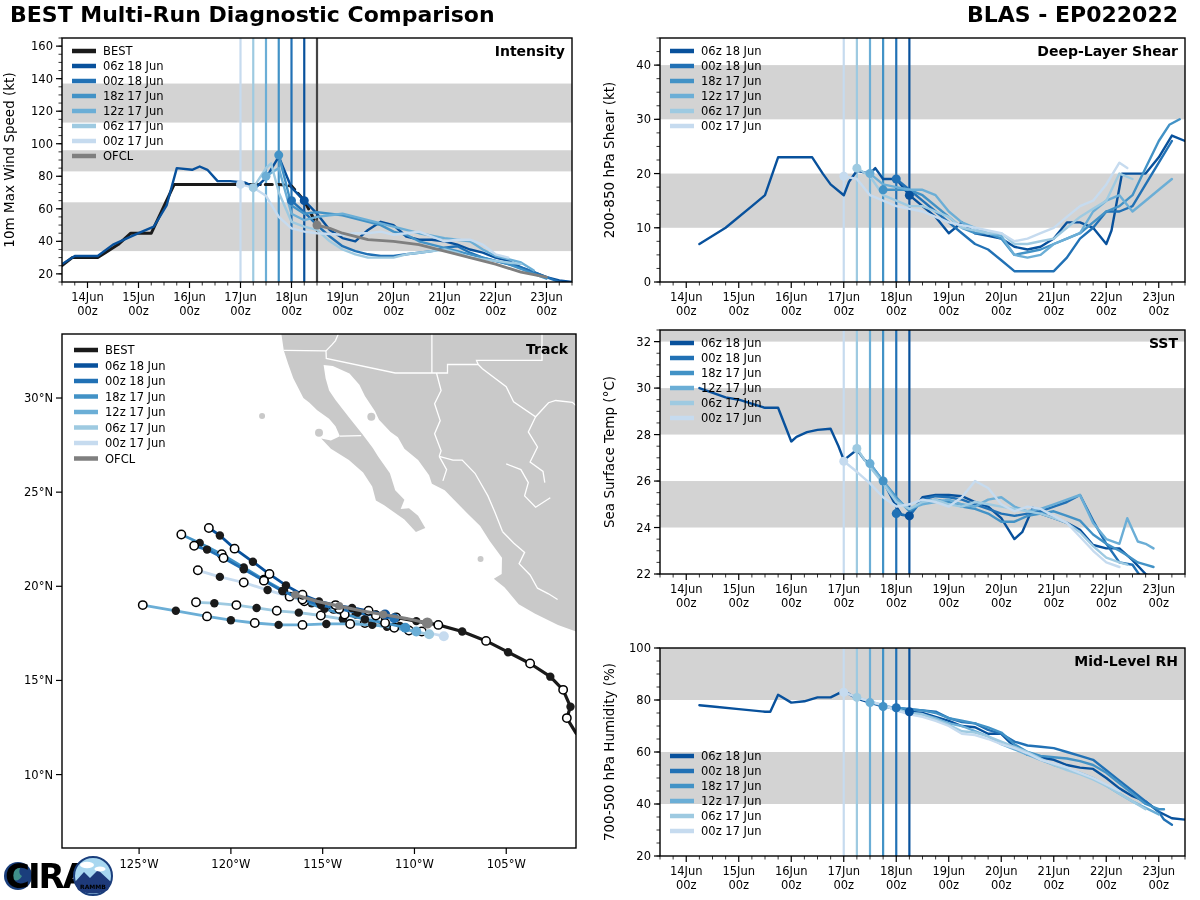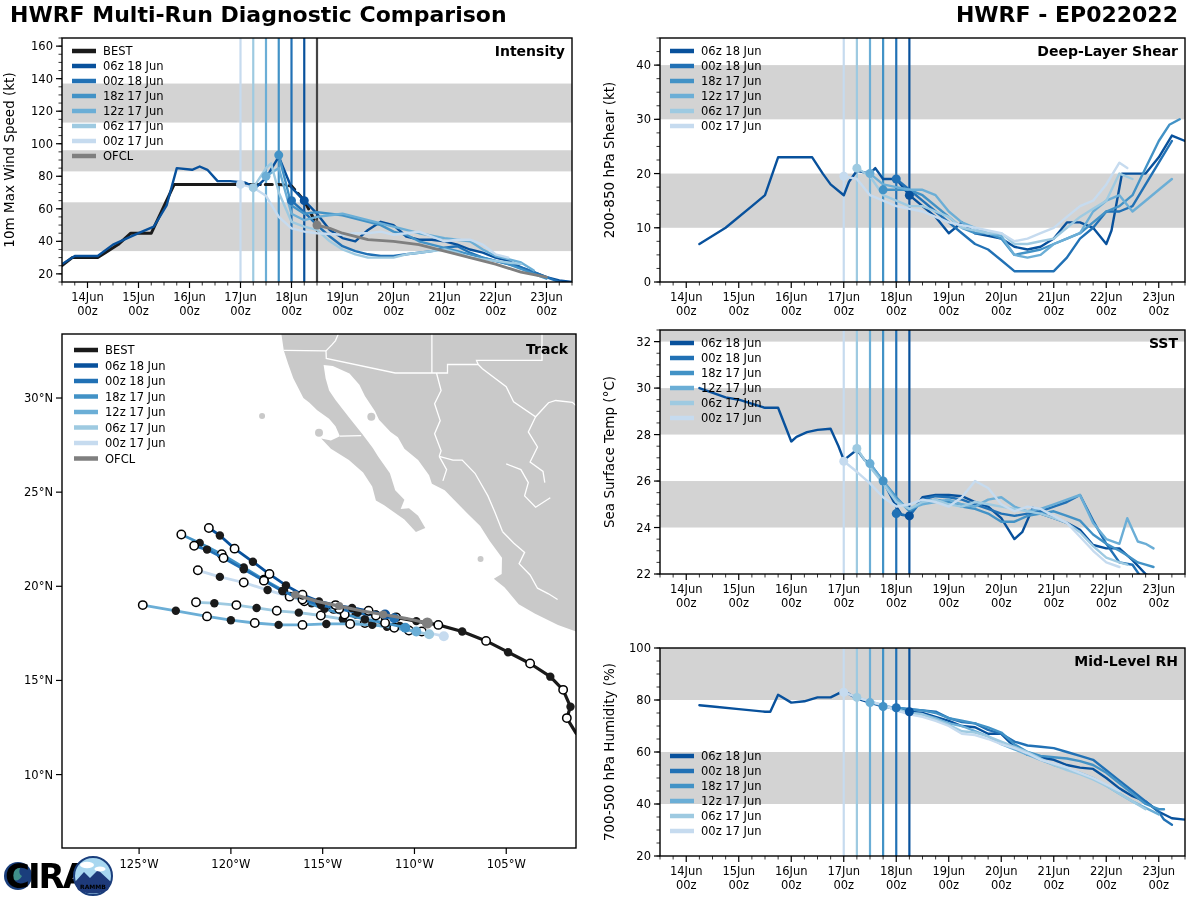--- a/index.html
+++ b/index.html
@@ -8,22 +8,22 @@
   .hdr{position:absolute;top:2px;font-weight:bold;font-size:22px;color:#000;}
   #hdr-left{left:10px;}
   #hdr-right{right:22px;}
   svg{position:absolute;font-family:"DejaVu Sans", sans-serif;}
   svg text{fill:#000;}
 </style>
 </head>
 <body>
 
 <div id="page">
-  <div id="hdr-left" class="hdr">HWRF Multi-Run Diagnostic Comparison</div>
-  <div id="hdr-right" class="hdr">HWRF - EP022022</div>
+  <div id="hdr-left" class="hdr">BEST Multi-Run Diagnostic Comparison</div>
+  <div id="hdr-right" class="hdr">BLAS - EP022022</div>
 
   <svg id="chart-intensity" style="left:0px;top:28px;" width="600" height="300">
       <rect x="62" y="174.29333333333332" width="510" height="48.80000000000001" fill="#d3d3d3"></rect>
       <rect x="62" y="122.24000000000001" width="510" height="21.146666666666647" fill="#d3d3d3"></rect>
       <rect x="62" y="55.54666666666667" width="510" height="39.040000000000006" fill="#d3d3d3"></rect>
       <line x1="240.5" x2="240.5" y1="10" y2="254" stroke="#c6dbef" stroke-width="2.2"></line>
       <line x1="253.25" x2="253.25" y1="10" y2="254" stroke="#9ecae1" stroke-width="2.2"></line>
       <line x1="266" x2="266" y1="10" y2="254" stroke="#6baed6" stroke-width="2.2"></line>
       <line x1="278.75" x2="278.75" y1="10" y2="254" stroke="#4292c6" stroke-width="2.2"></line>
       <line x1="291.5" x2="291.5" y1="10" y2="254" stroke="#2171b5" stroke-width="2.2"></line>

